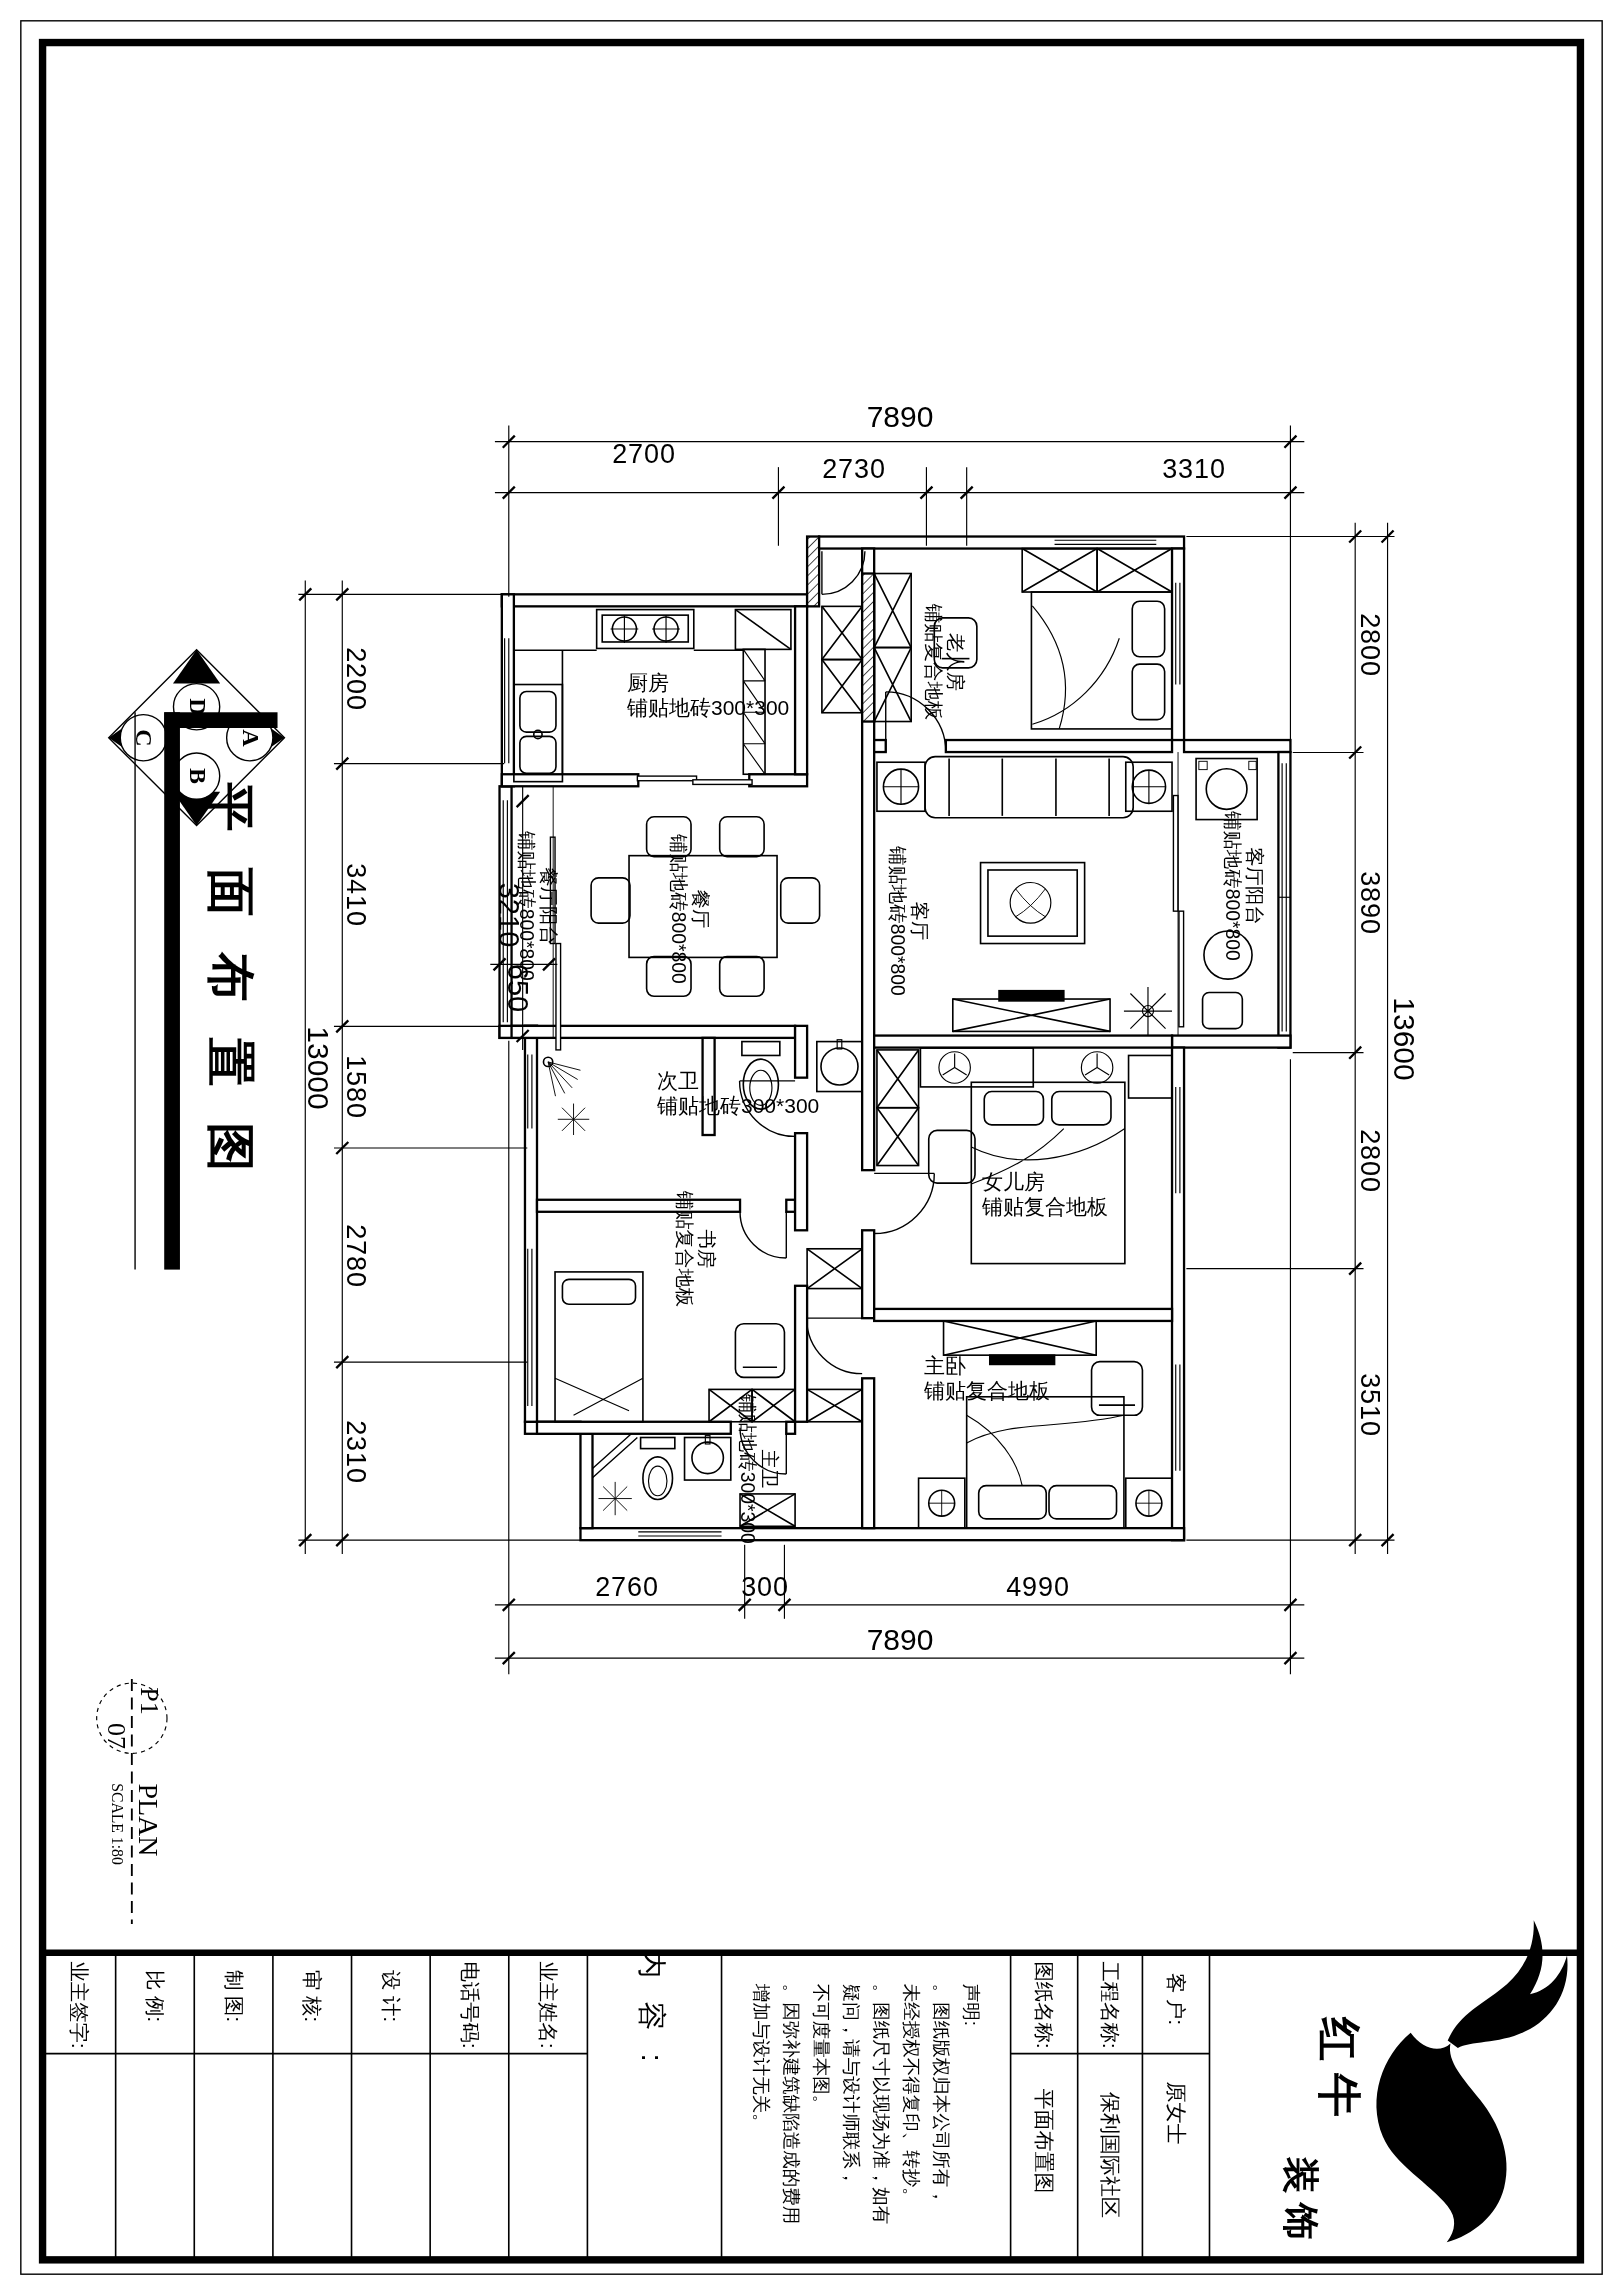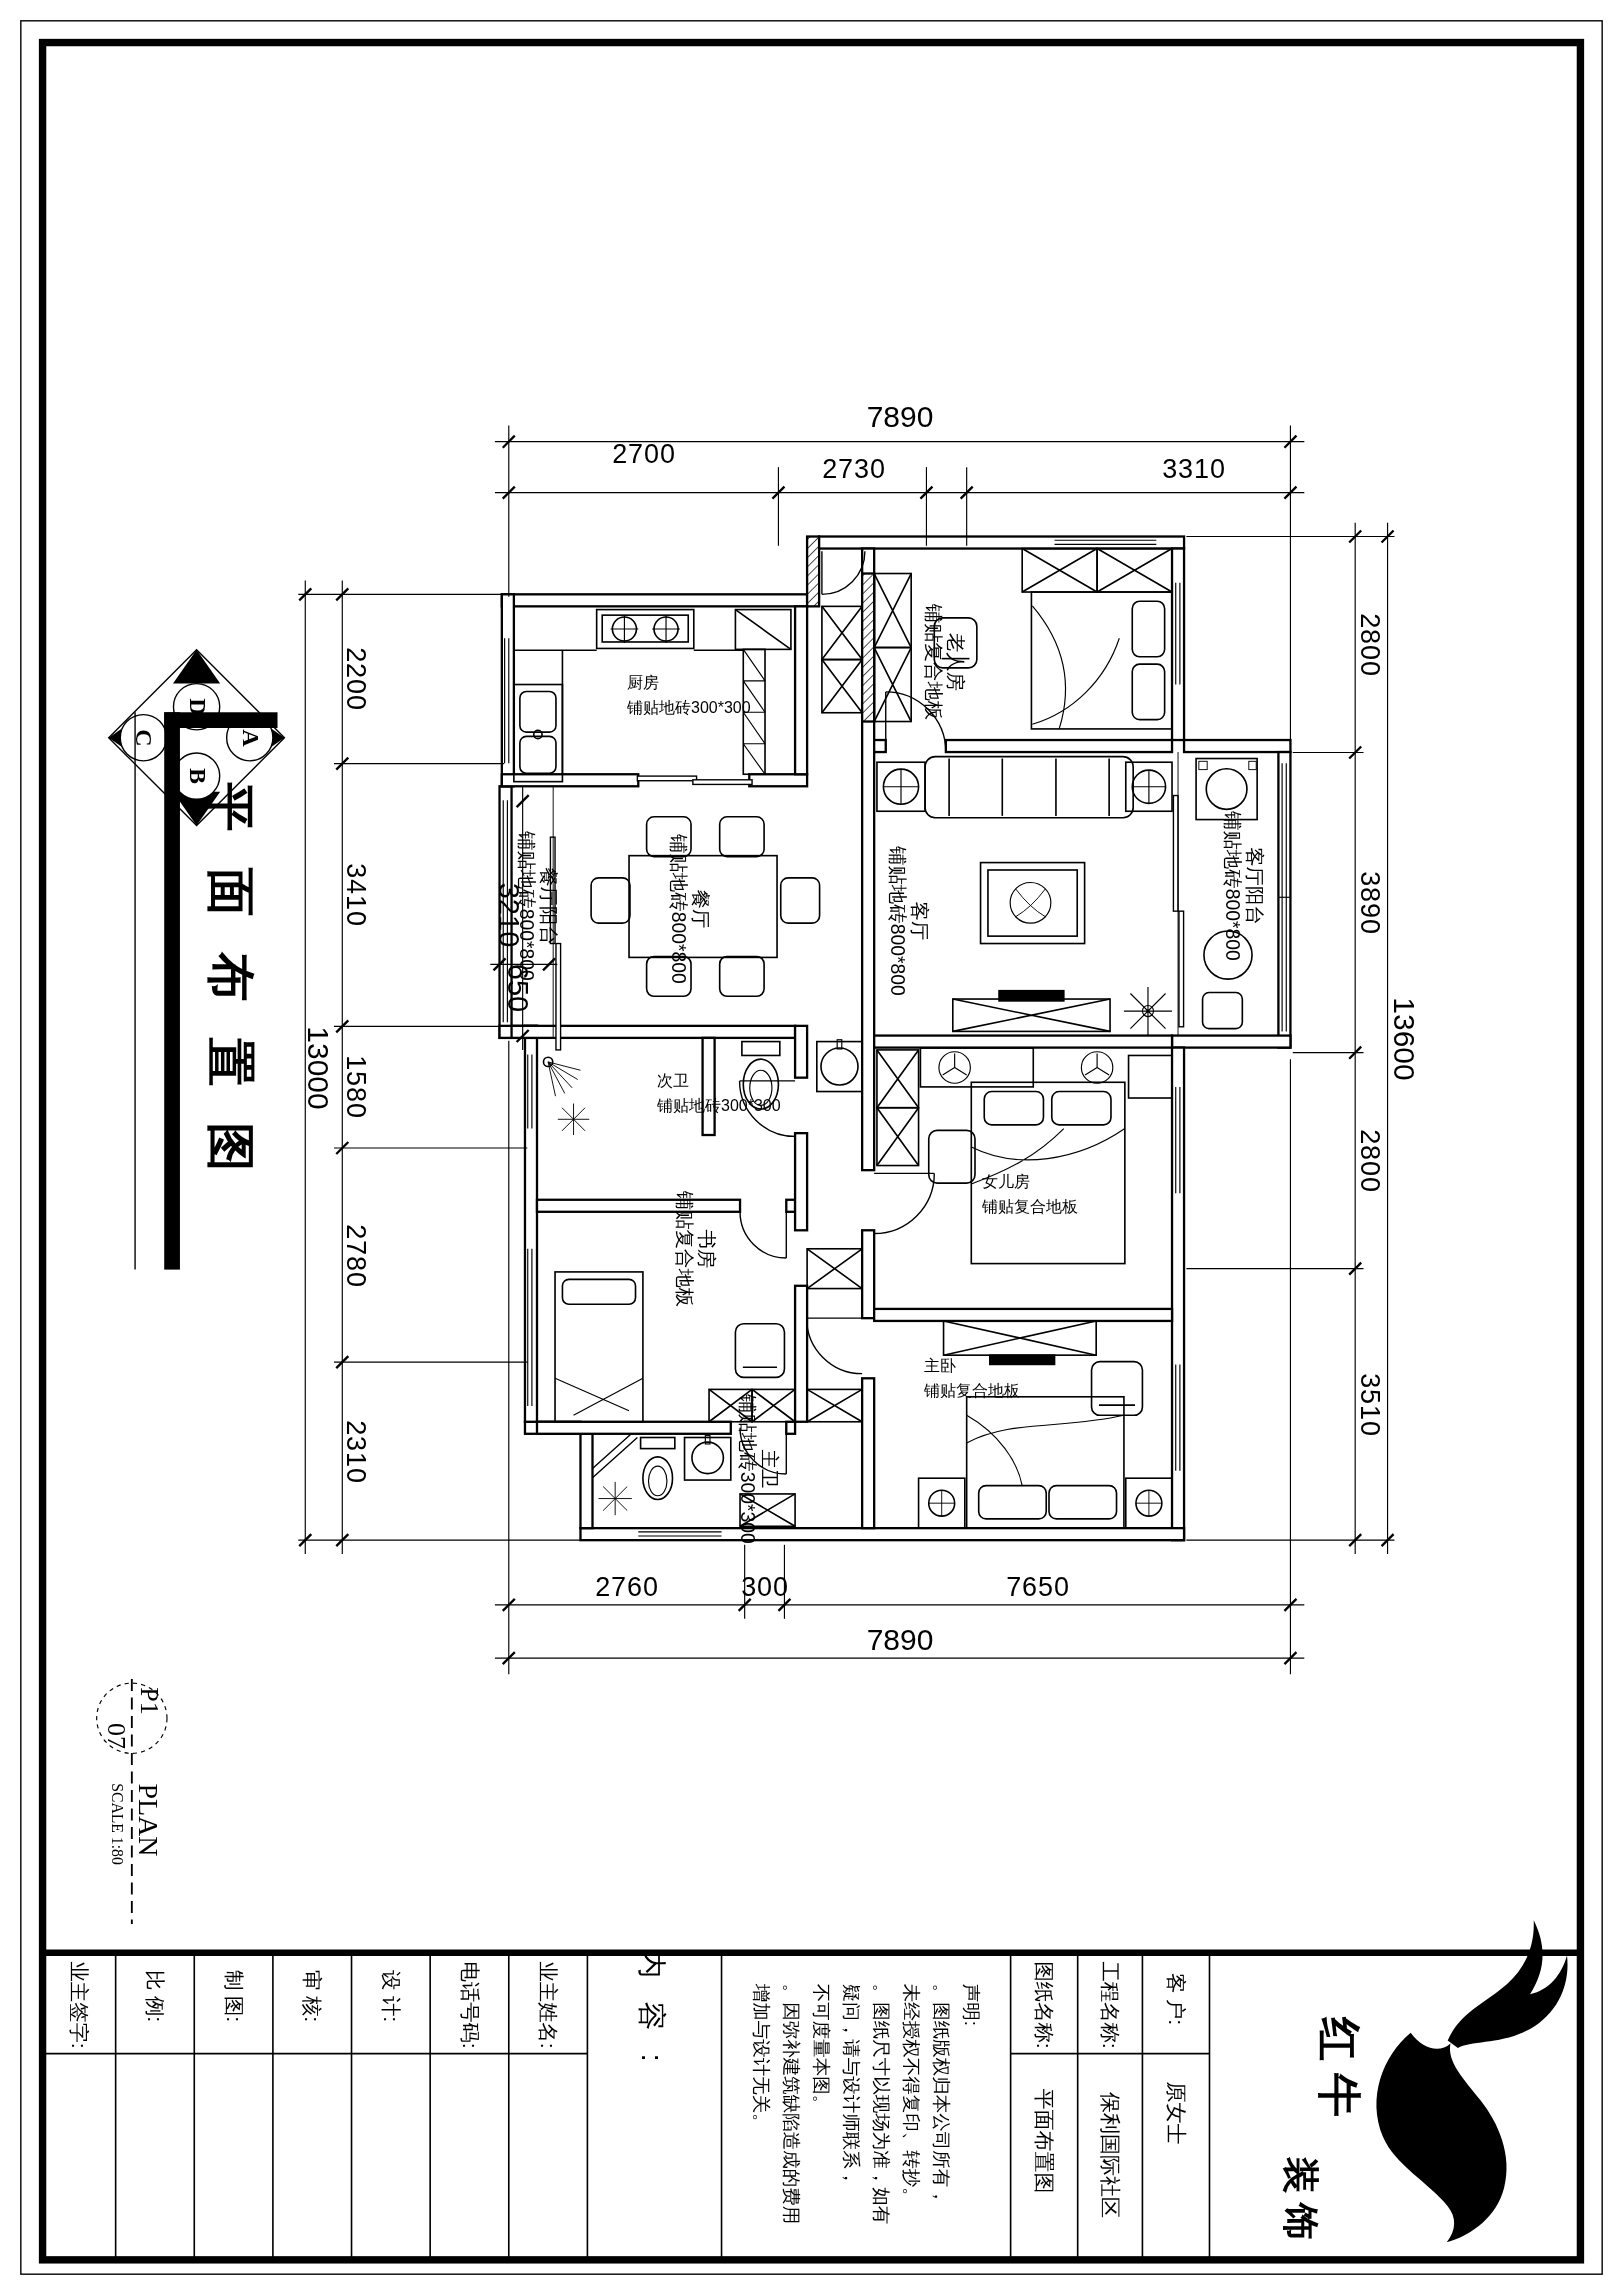--- a/index.html
+++ b/index.html
@@ -6,21 +6,21 @@
   body{width:1623px;height:2295px;position:relative;background:#fff;color:#000;
        font-family:"Liberation Sans",sans-serif;overflow:hidden}
   svg{position:absolute;left:0;top:0}
   .abs{position:absolute;white-space:nowrap}
   .rot{transform:translate(-50%,-50%) rotate(90deg)}
   .ctr{transform:translate(-50%,-50%)}
   .dim{font-size:27px;letter-spacing:0.9px}
   .dimL{font-size:30px}
   .dimBig{font-size:29px}
   .lab{font-size:19.4px;line-height:22px;text-align:center}
-  .lab2{font-size:16px;line-height:25px}
+  .lab2{font-size:21px;line-height:25px}
   .ptitle{font-size:49px;font-weight:bold;letter-spacing:36px}
   .serif{font-family:"Liberation Serif",serif}
   .tbl{font-size:20.4px}
   .tbv{font-size:21px}
   .content{font-size:29px;letter-spacing:23px}
   .decl{font-size:18.5px;line-height:30px;text-align:left}
   .brandA{font-size:44px;font-weight:bold;letter-spacing:12px}
   .brandB{font-size:37px;font-weight:bold;letter-spacing:9.3px}
   .cmp{font-size:24px;font-weight:bold}
   .pl{font-size:28px}
@@ -421,21 +421,21 @@
 <div class="abs rot pl serif" style="left:148px;top:1820px">PLAN</div>
 <div class="abs rot sc serif" style="left:117px;top:1824px">SCALE 1:80</div>
 
 <div class="abs ctr dimL" style="left:900px;top:417px">7890</div>
 <div class="abs ctr dim" style="left:644px;top:454px">2700</div>
 <div class="abs ctr dim" style="left:854px;top:469px">2730</div>
 <div class="abs ctr dim" style="left:1194px;top:469px">3310</div>
 
 <div class="abs ctr dim" style="left:627px;top:1587px">2760</div>
 <div class="abs ctr dim" style="left:765px;top:1587px">300</div>
-<div class="abs ctr dim" style="left:1038px;top:1587px">7650</div>
+<div class="abs ctr dim" style="left:1038px;top:1587px">4990</div>
 <div class="abs ctr dimL" style="left:900px;top:1640px">7890</div>
 
 <div class="abs rot dim" style="left:355px;top:679px">2200</div>
 <div class="abs rot dim" style="left:355px;top:895px">3410</div>
 <div class="abs rot dim" style="left:355px;top:1087px">1580</div>
 <div class="abs rot dim" style="left:355px;top:1256px">2780</div>
 <div class="abs rot dim" style="left:355px;top:1452px">2310</div>
 <div class="abs rot dimL" style="left:318px;top:1068px">13000</div>
 
 <div class="abs rot dim" style="left:1369px;top:645px">2800</div>

